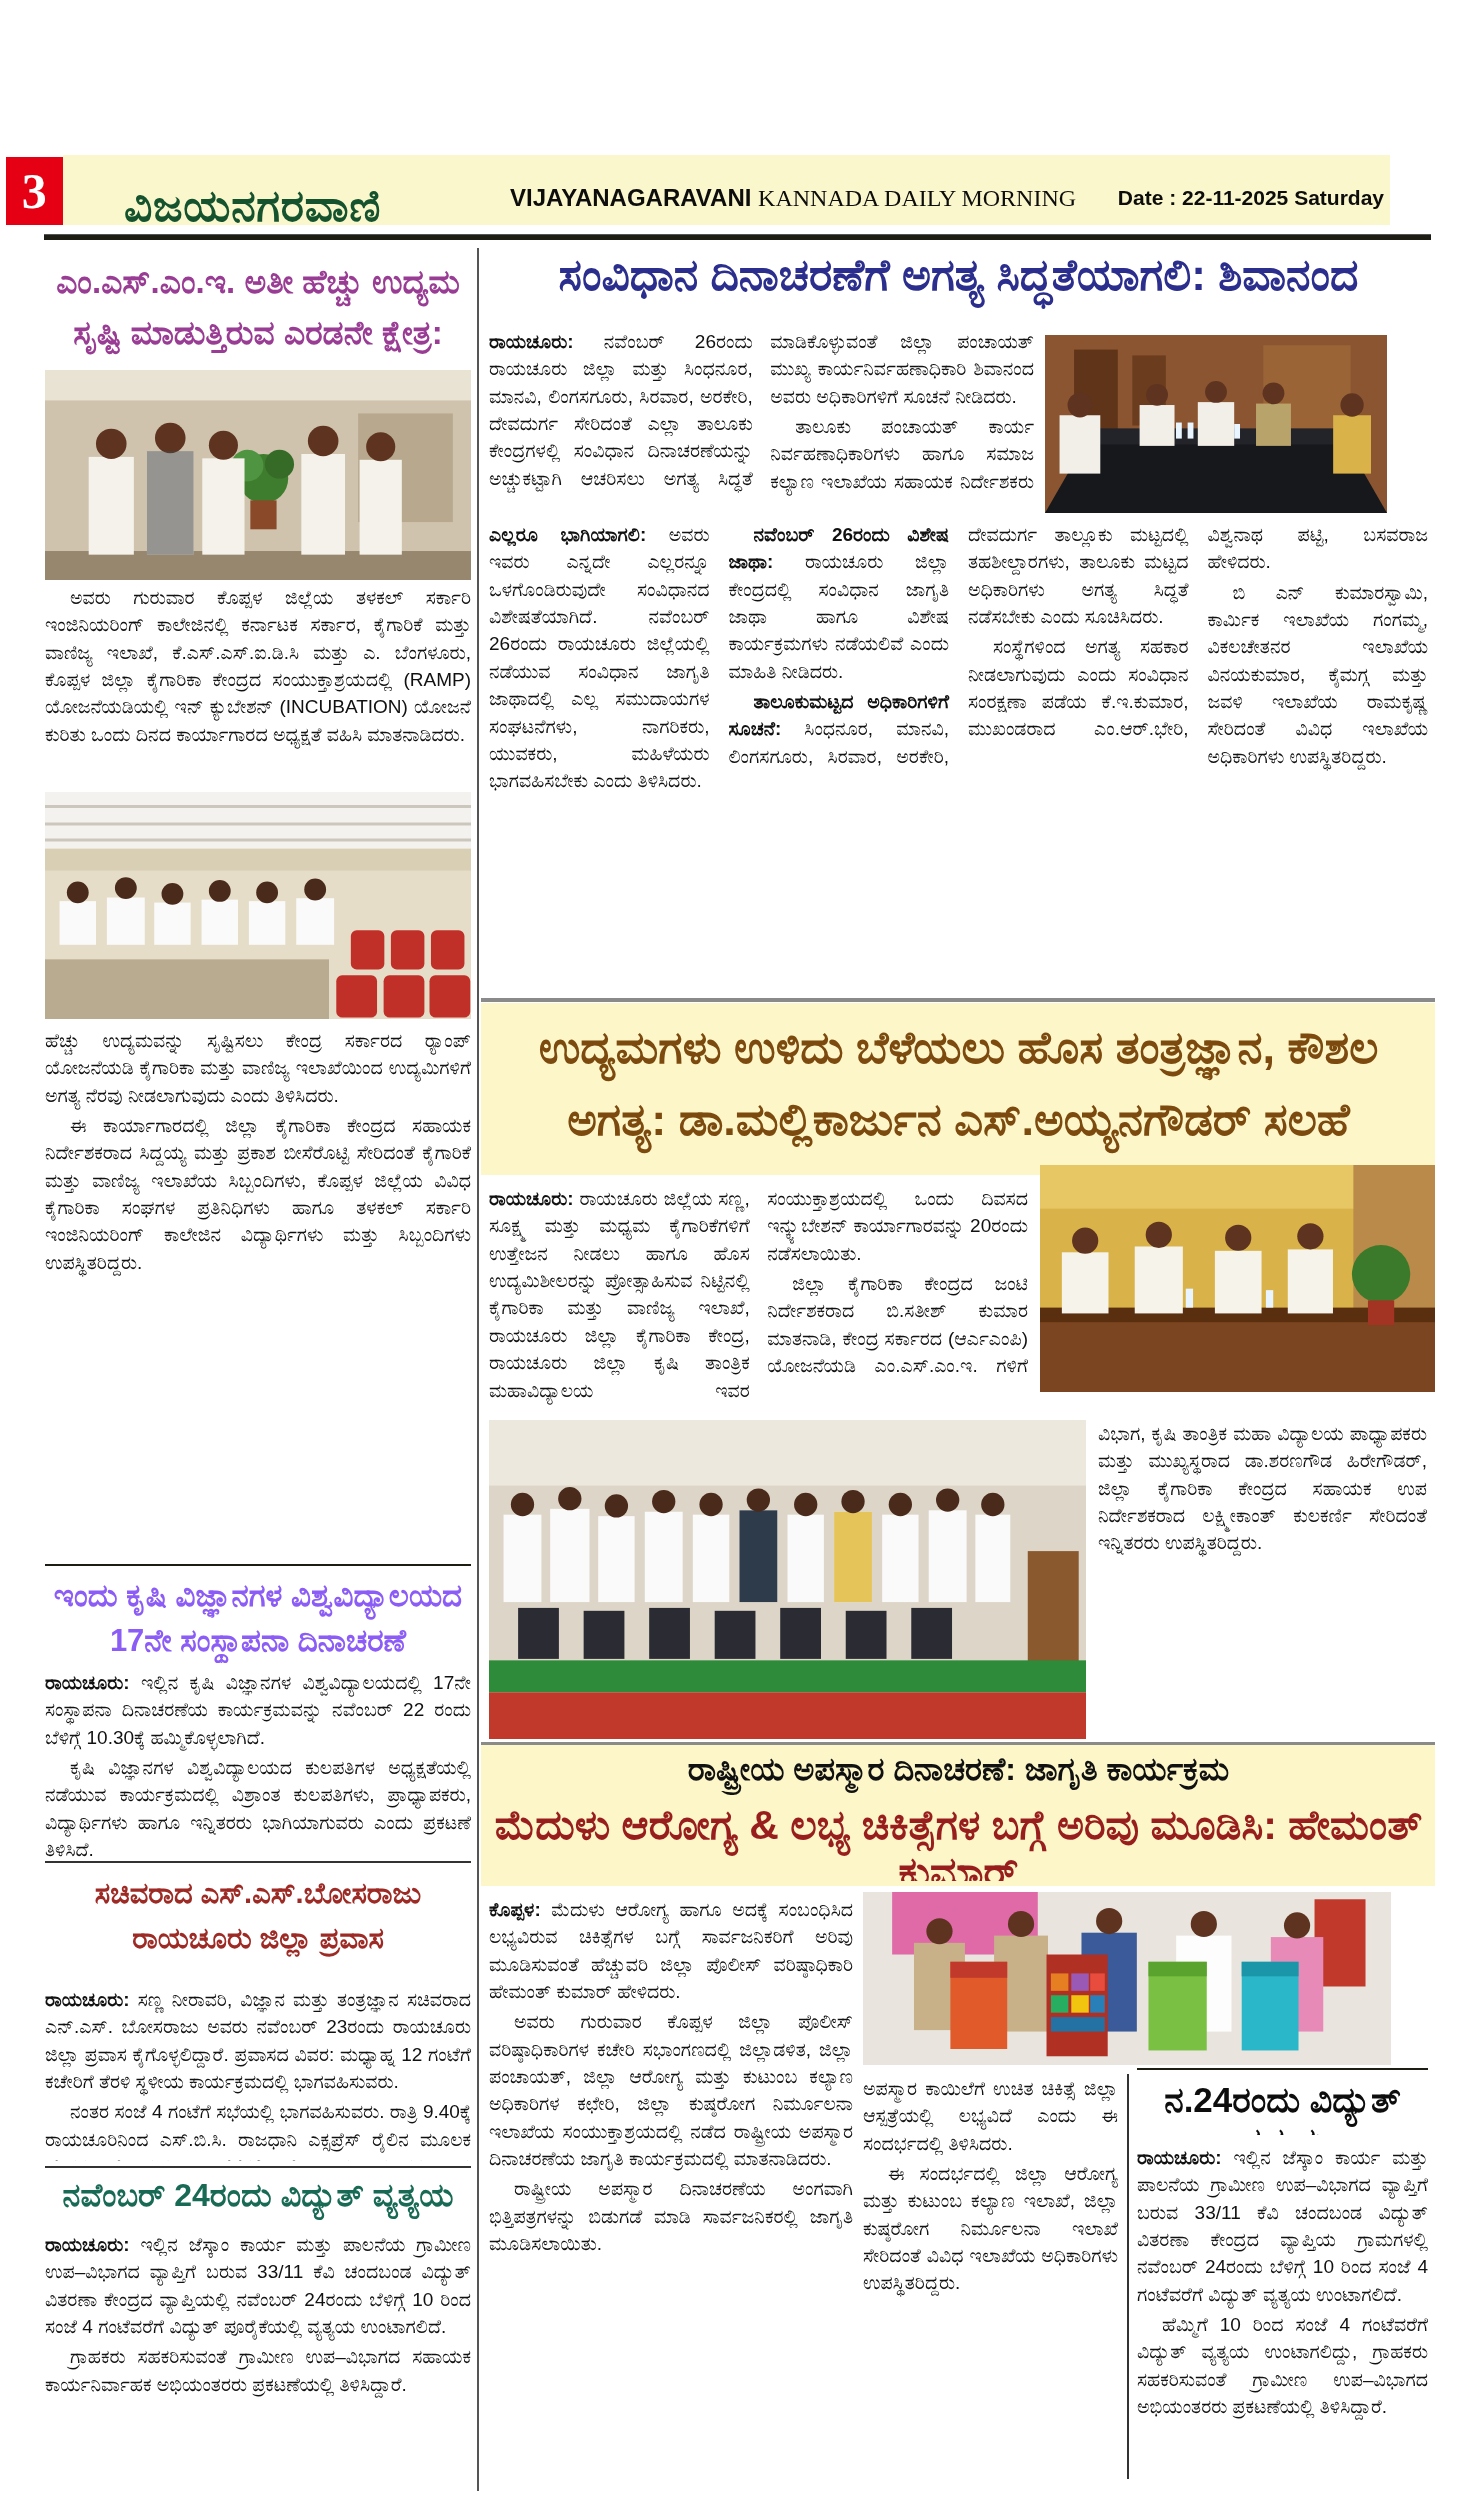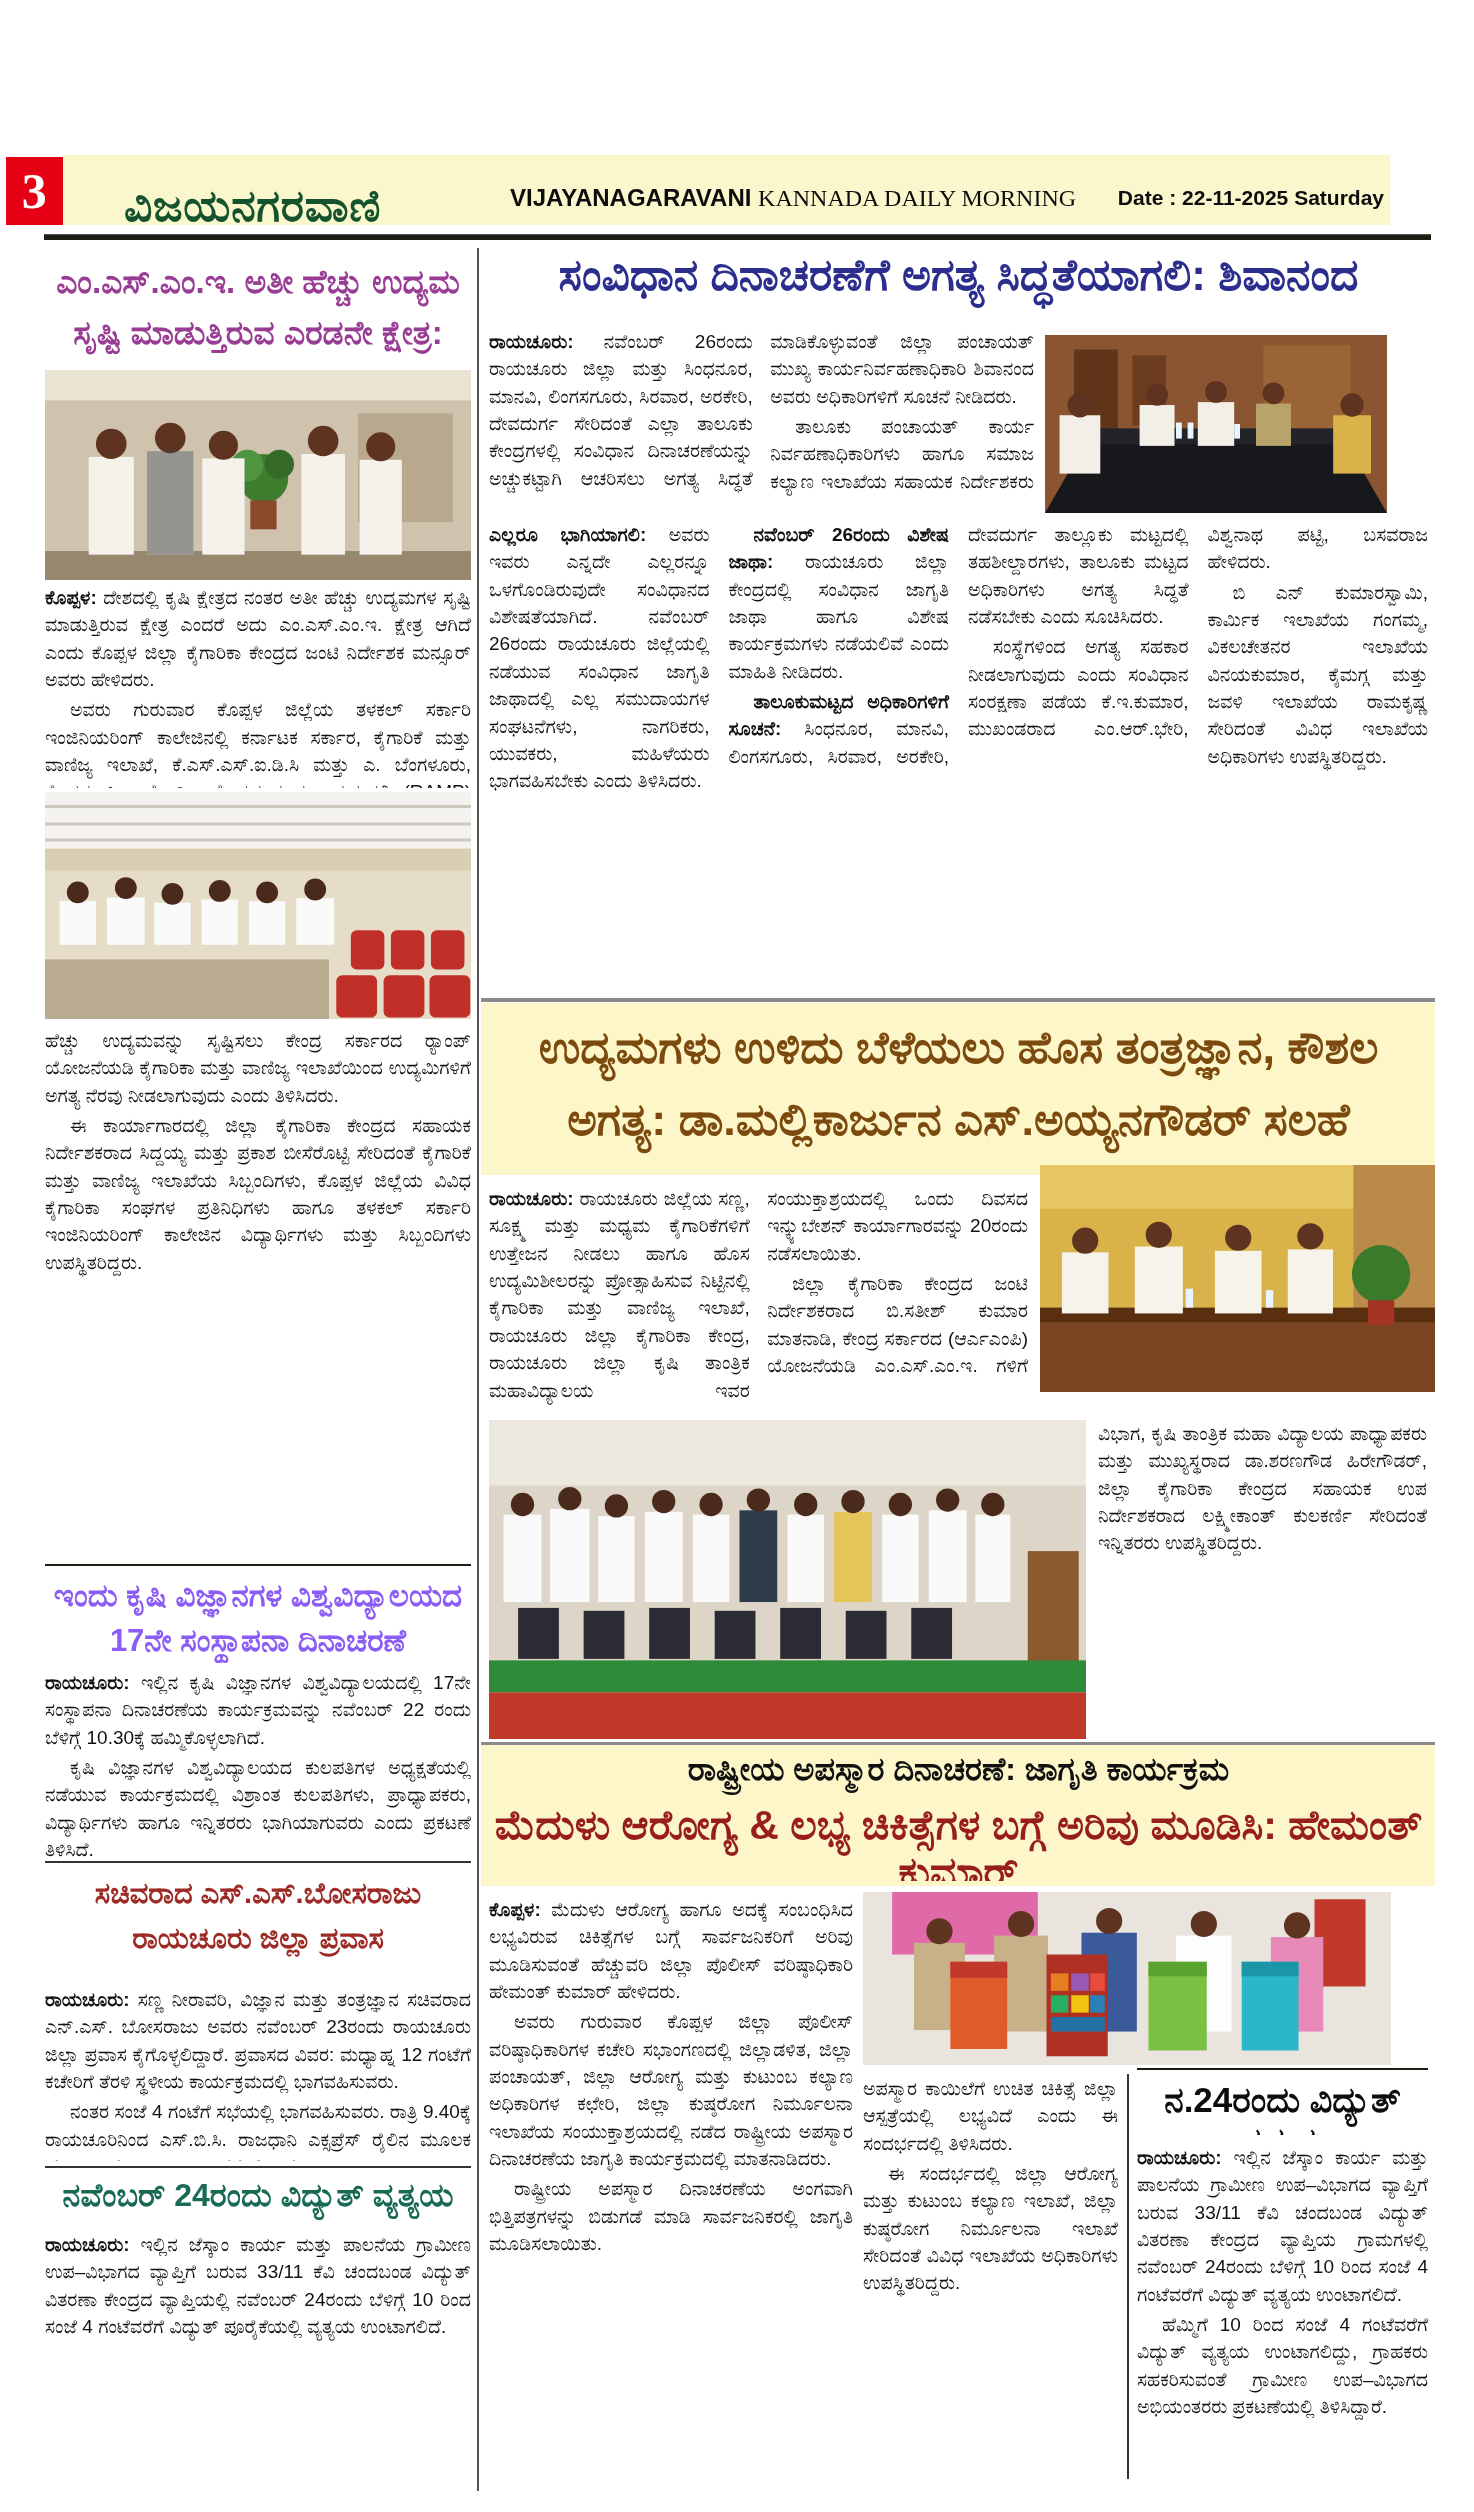--- a/index.html
+++ b/index.html
@@ -65,23 +65,20 @@
         <circle cx="172" cy="94" r="21"></circle>
         <circle cx="245" cy="104" r="20"></circle>
       <circle cx="382" cy="98" r="21"></circle>
         <circle cx="461" cy="106" r="20"></circle>
     </g>
     <rect x="140" y="112" width="64" height="143" fill="#474747" opacity="0.55"></rect>
   </svg>
 </div>
 
 <div class="abs body-txt" style="left:45px;top:584px;width:426px;height:204px;">
-  <p class="first">
-    <span class="lead">ಕೊಪ್ಪಳ:</span>
-    <span>ದೇಶದಲ್ಲಿ ಕೃಷಿ ಕ್ಷೇತ್ರದ ನಂತರ ಅತೀ ಹೆಚ್ಚು ಉದ್ಯಮಗಳ ಸೃಷ್ಟಿ ಮಾಡುತ್ತಿರುವ ಕ್ಷೇತ್ರ ಎಂದರೆ ಅದು ಎಂ.ಎಸ್.ಎಂ.ಇ. ಕ್ಷೇತ್ರ ಆಗಿದೆ ಎಂದು ಕೊಪ್ಪಳ ಜಿಲ್ಲಾ ಕೈಗಾರಿಕಾ ಕೇಂದ್ರದ ಜಂಟಿ ನಿರ್ದೇಶಕ ಮನ್ಸೂರ್ ಅವರು ಹೇಳಿದರು.</span></p>
   <p><span>ಅವರು ಗುರುವಾರ ಕೊಪ್ಪಳ ಜಿಲ್ಲೆಯ ತಳಕಲ್ ಸರ್ಕಾರಿ ಇಂಜಿನಿಯರಿಂಗ್ ಕಾಲೇಜಿನಲ್ಲಿ ಕರ್ನಾಟಕ ಸರ್ಕಾರ, ಕೈಗಾರಿಕೆ ಮತ್ತು ವಾಣಿಜ್ಯ ಇಲಾಖೆ, ಕೆ.ಎಸ್.ಎಸ್.ಐ.ಡಿ.ಸಿ ಮತ್ತು ಎ. ಬೆಂಗಳೂರು, ಕೊಪ್ಪಳ ಜಿಲ್ಲಾ ಕೈಗಾರಿಕಾ ಕೇಂದ್ರದ ಸಂಯುಕ್ತಾಶ್ರಯದಲ್ಲಿ (RAMP) ಯೋಜನೆಯಡಿಯಲ್ಲಿ ಇನ್ ಕ್ಯುಬೇಶನ್ (INCUBATION) ಯೋಜನೆ ಕುರಿತು ಒಂದು ದಿನದ ಕಾರ್ಯಾಗಾರದ ಅಧ್ಯಕ್ಷತೆ ವಹಿಸಿ ಮಾತನಾಡಿದರು.</span></p>
 </div>
 
 <div class="abs photo" style="left:45px;top:792px;width:426px;height:227px;">
   <svg viewBox="0 0 585 312" preserveAspectRatio="none">
     <rect width="585" height="312" fill="#e6ddc9"></rect>
     <rect width="585" height="78" fill="#f4f2ee"></rect>
     <g stroke="#cbc7bd" stroke-width="4">
         <line x1="0" y1="20" x2="585" y2="20"></line>
         <line x1="0" y1="44" x2="585" y2="44"></line>
@@ -144,20 +141,21 @@
 </div>
 
 <div class="abs rule-h" style="left:45px;top:2166px;width:426px;height:1.5px;background:#333;"></div>
 
 <div class="abs hl" style="left:45px;top:2177px;width:426px;height:47px;font-size:32px;color:#186a55;overflow:hidden;">ನವೆಂಬರ್ 24ರಂದು ವಿದ್ಯುತ್ ವ್ಯತ್ಯಯ</div>
 
 <div class="abs body-txt" style="left:45px;top:2231px;width:426px;height:248px;">
   <p class="first">
     <span class="lead">ರಾಯಚೂರು:</span>
     <span>ಇಲ್ಲಿನ ಜೆಸ್ಕಾಂ ಕಾರ್ಯ ಮತ್ತು ಪಾಲನೆಯ ಗ್ರಾಮೀಣ ಉಪ–ವಿಭಾಗದ ವ್ಯಾಪ್ತಿಗೆ ಬರುವ 33/11 ಕೆವಿ ಚಂದಬಂಡ ವಿದ್ಯುತ್ ವಿತರಣಾ ಕೇಂದ್ರದ ವ್ಯಾಪ್ತಿಯಲ್ಲಿ ನವೆಂಬರ್ 24ರಂದು ಬೆಳಿಗ್ಗೆ 10 ರಿಂದ ಸಂಜೆ 4 ಗಂಟೆವರೆಗೆ ವಿದ್ಯುತ್ ಪೂರೈಕೆಯಲ್ಲಿ ವ್ಯತ್ಯಯ ಉಂಟಾಗಲಿದೆ.</span></p>
+  <p><span>ಗ್ರಾಹಕರು ಸಹಕರಿಸುವಂತೆ ಗ್ರಾಮೀಣ ಉಪ–ವಿಭಾಗದ ಸಹಾಯಕ ಕಾರ್ಯನಿರ್ವಾಹಕ ಅಭಿಯಂತರರು ಪ್ರಕಟಣೆಯಲ್ಲಿ ತಿಳಿಸಿದ್ದಾರೆ.</span></p>
 </div>
 
 <div class="abs hl" style="left:489px;top:250px;width:939px;height:67px;font-size:44px;color:#2b2e8d;overflow:hidden;">ಸಂವಿಧಾನ ದಿನಾಚರಣೆಗೆ ಅಗತ್ಯ ಸಿದ್ಧತೆಯಾಗಲಿ: ಶಿವಾನಂದ</div>
 
 <div class="abs body-txt cols2" style="left:489px;top:328px;width:545px;height:191px;">
   <p class="first">
     <span class="lead">ರಾಯಚೂರು:</span>
     <span>ನವೆಂಬರ್ 26ರಂದು ರಾಯಚೂರು ಜಿಲ್ಲಾ ಮತ್ತು ಸಿಂಧನೂರ, ಮಾನವಿ, ಲಿಂಗಸಗೂರು, ಸಿರವಾರ, ಅರಕೇರಿ, ದೇವದುರ್ಗ ಸೇರಿದಂತೆ ಎಲ್ಲಾ ತಾಲೂಕು ಕೇಂದ್ರಗಳಲ್ಲಿ ಸಂವಿಧಾನ ದಿನಾಚರಣೆಯನ್ನು ಅಚ್ಚುಕಟ್ಟಾಗಿ ಆಚರಿಸಲು ಅಗತ್ಯ ಸಿದ್ಧತೆ ಮಾಡಿಕೊಳ್ಳುವಂತೆ ಜಿಲ್ಲಾ ಪಂಚಾಯತ್ ಮುಖ್ಯ ಕಾರ್ಯನಿರ್ವಹಣಾಧಿಕಾರಿ ಶಿವಾನಂದ ಅವರು ಅಧಿಕಾರಿಗಳಿಗೆ ಸೂಚನೆ ನೀಡಿದರು.</span></p>
   <p><span>ತಾಲೂಕು ಪಂಚಾಯತ್ ಕಾರ್ಯ ನಿರ್ವಹಣಾಧಿಕಾರಿಗಳು ಹಾಗೂ ಸಮಾಜ ಕಲ್ಯಾಣ ಇಲಾಖೆಯ ಸಹಾಯಕ ನಿರ್ದೇಶಕರು ಒಗ್ಗೂಡಿ ಶಿಷ್ಟಾಚಾರ ಪಾಲಿಸಿ ಕಾರ್ಯಕ್ರಮಗಳನ್ನು ಅಚ್ಚುಕಟ್ಟಾಗಿ ಅನುಷ್ಠಾನಗೊಳಿಸಲು ಸೂಚಿಸಿದರು. ಸಲಮರಿ ಹಾಗೂ ಇನ್ನಿತರರು ಸಲಹೆ ಮಾಡಿದರು.</span></p>
 </div>

